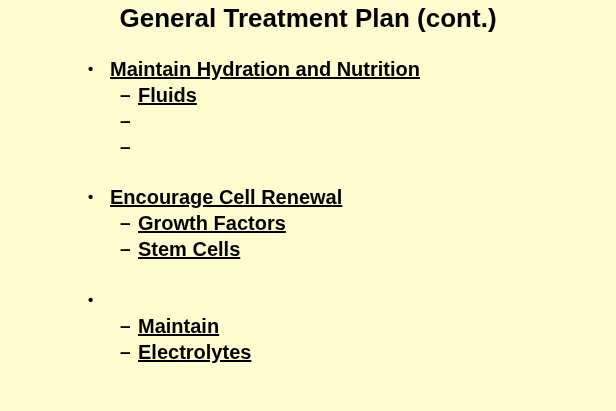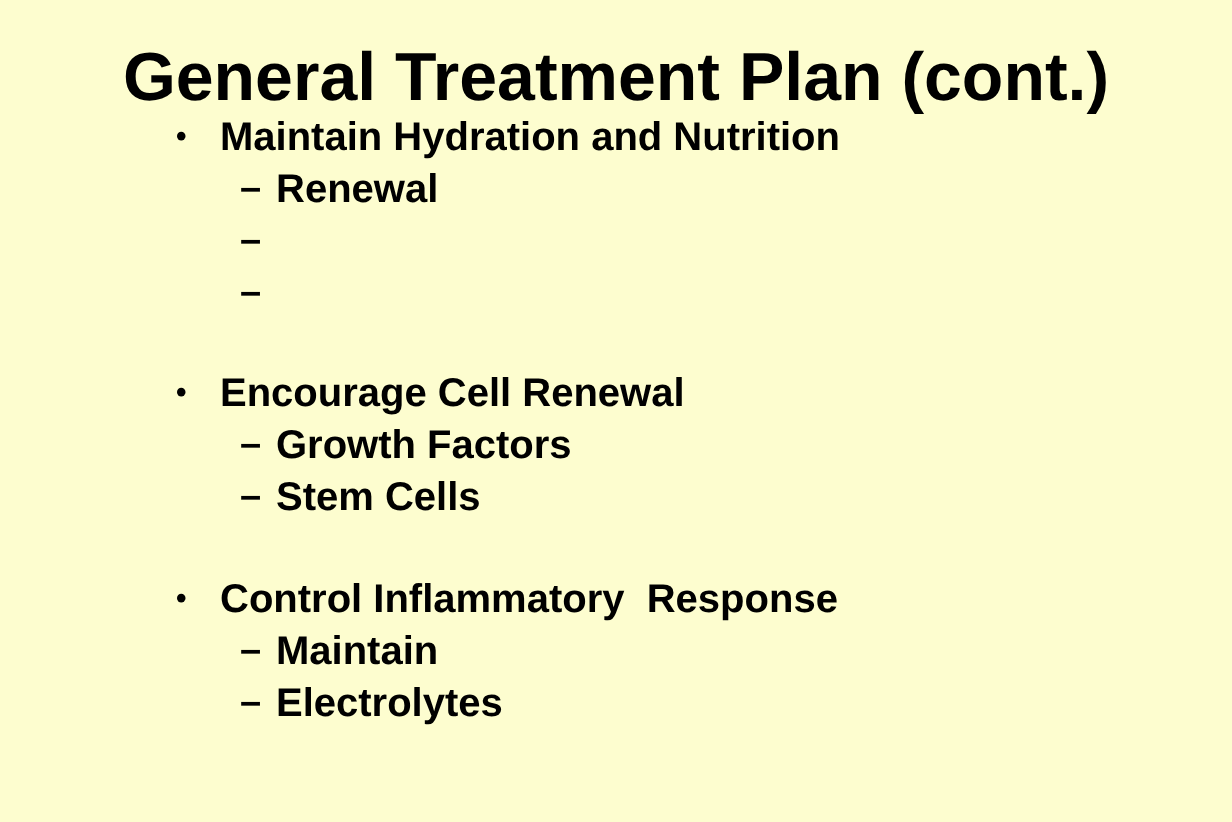--- a/index.html
+++ b/index.html
@@ -15,24 +15,24 @@
   }
   #slide {
     position: relative;
     width: 616px;
     height: 411px;
     background: #fdfdcf;
   }
   #slide-title {
     position: absolute;
     left: 0;
-    top: 20px;
+    top: 3px;
     width: 616px;
     text-align: center;
-    font-size: 34px;
+    font-size: 26px;
     font-weight: bold;
     color: #000000;
     letter-spacing: 0px;
     white-space: nowrap;
   }
   #body-content {
     position: absolute;
     left: 88px;
     top: 56px;
     width: 500px;
@@ -69,39 +69,39 @@
     white-space: nowrap;
     padding-left: 32px;
   }
   .lvl2 .marker {
     width: 18px;
     flex: 0 0 18px;
     text-align: left;
     font-size: 19px;
     line-height: 26px;
   }
-  .label { display: inline-block; }
+  .label { display: inline-block; text-decoration: underline; }
 </style>
 </head>
 <body>
 
 <div id="slide">
 
   <div id="slide-title">General Treatment Plan (cont.)</div>
 
   <div id="body-content">
 
     <div class="group g1">
       <div class="lvl1">
         <span class="marker">•</span>
         <span class="label">Maintain Hydration and Nutrition</span>
       </div>
       <div class="lvl2">
         <span class="marker">–</span>
-        <span class="label">Renewal</span>
+        <span class="label">Fluids</span>
       </div>
       <div class="lvl2">
         <span class="marker">–</span>
       </div>
       <div class="lvl2">
         <span class="marker">–</span>
       </div>
     </div>
 
     <div class="group g2">
@@ -115,21 +115,20 @@
       </div>
       <div class="lvl2">
         <span class="marker">–</span>
         <span class="label">Stem Cells</span>
       </div>
     </div>
 
     <div class="group g3">
       <div class="lvl1">
         <span class="marker">•</span>
-        <span class="label" style="white-space: pre;">Control Inflammatory  Response</span>
       </div>
       <div class="lvl2">
         <span class="marker">–</span>
         <span class="label">Maintain</span>
       </div>
       <div class="lvl2">
         <span class="marker">–</span>
         <span class="label">Electrolytes</span>
       </div>
     </div>

